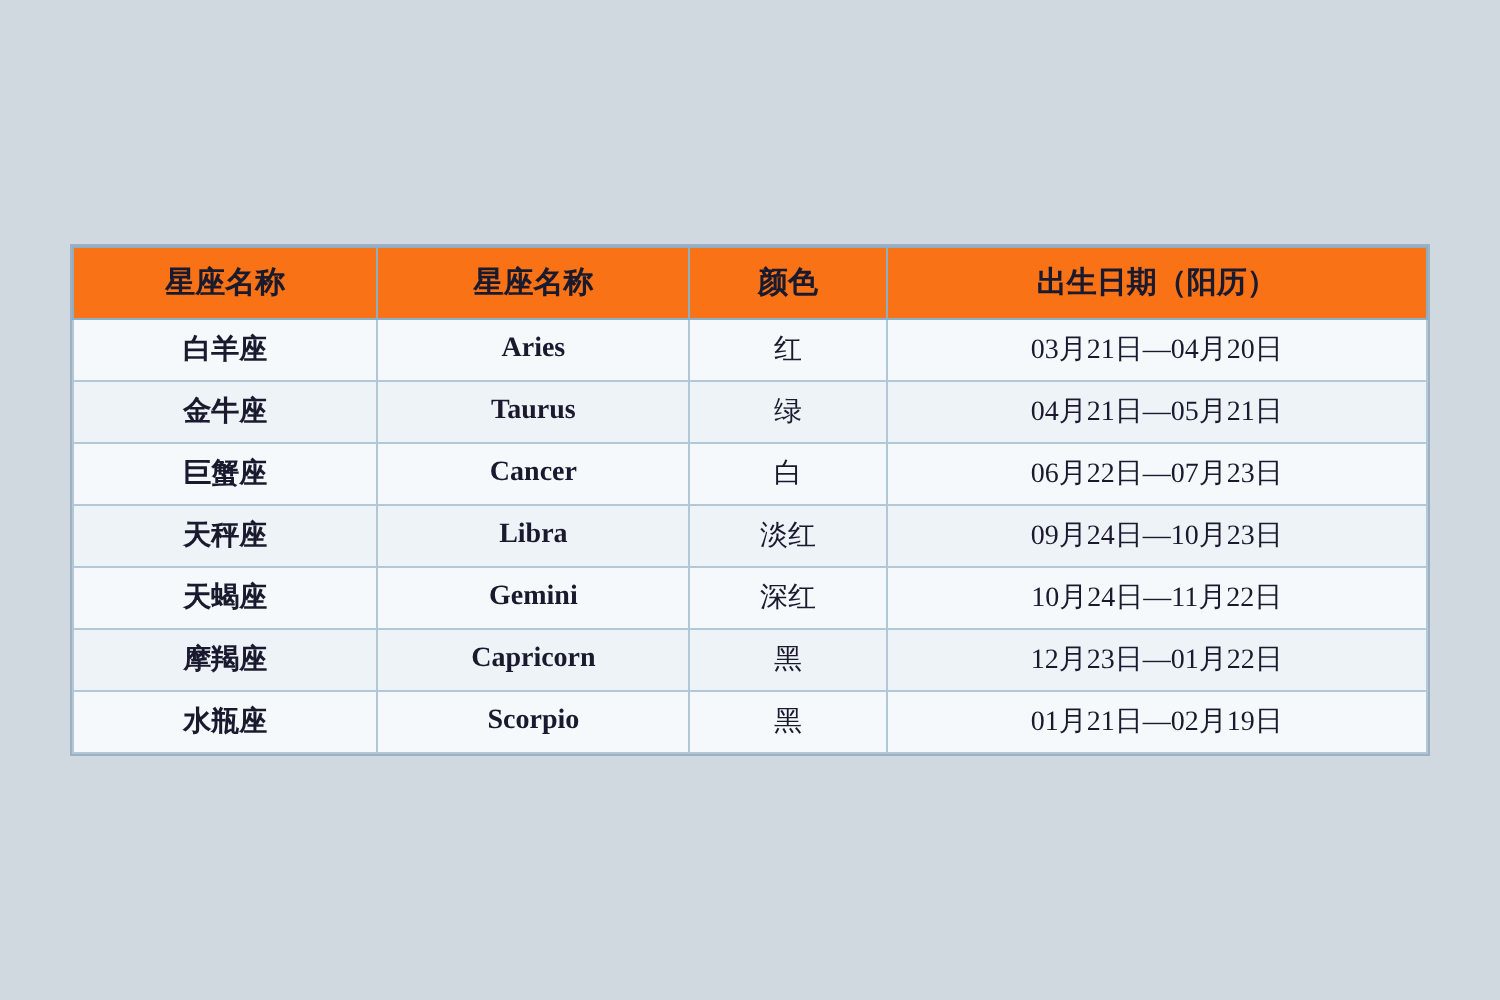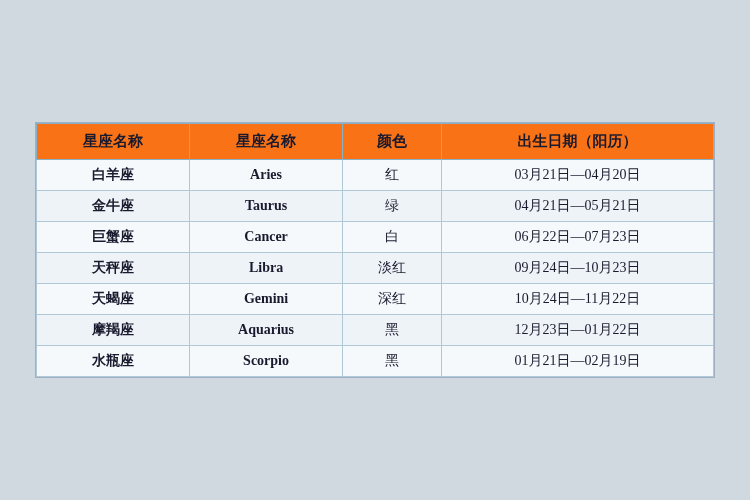--- a/index.html
+++ b/index.html
@@ -107,21 +107,21 @@
           <td>09月24日—10月23日</td>
         </tr>
         <tr>
           <td>天蝎座</td>
           <td>Gemini</td>
           <td>深红</td>
           <td>10月24日—11月22日</td>
         </tr>
         <tr>
           <td>摩羯座</td>
-          <td>Aquarius</td>
+          <td>Capricorn</td>
           <td>黑</td>
           <td>12月23日—01月22日</td>
         </tr>
         <tr>
           <td>水瓶座</td>
           <td>Scorpio</td>
           <td>黑</td>
           <td>01月21日—02月19日</td>
         </tr>
       </tbody>

